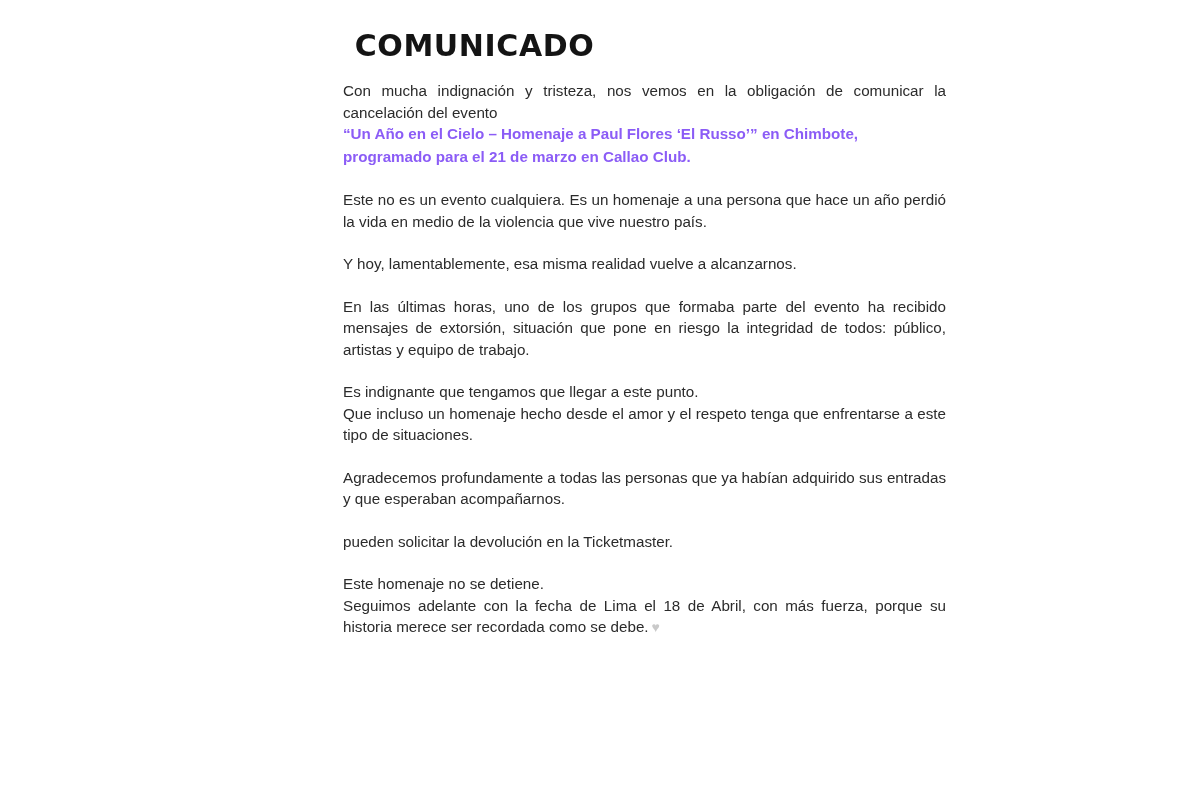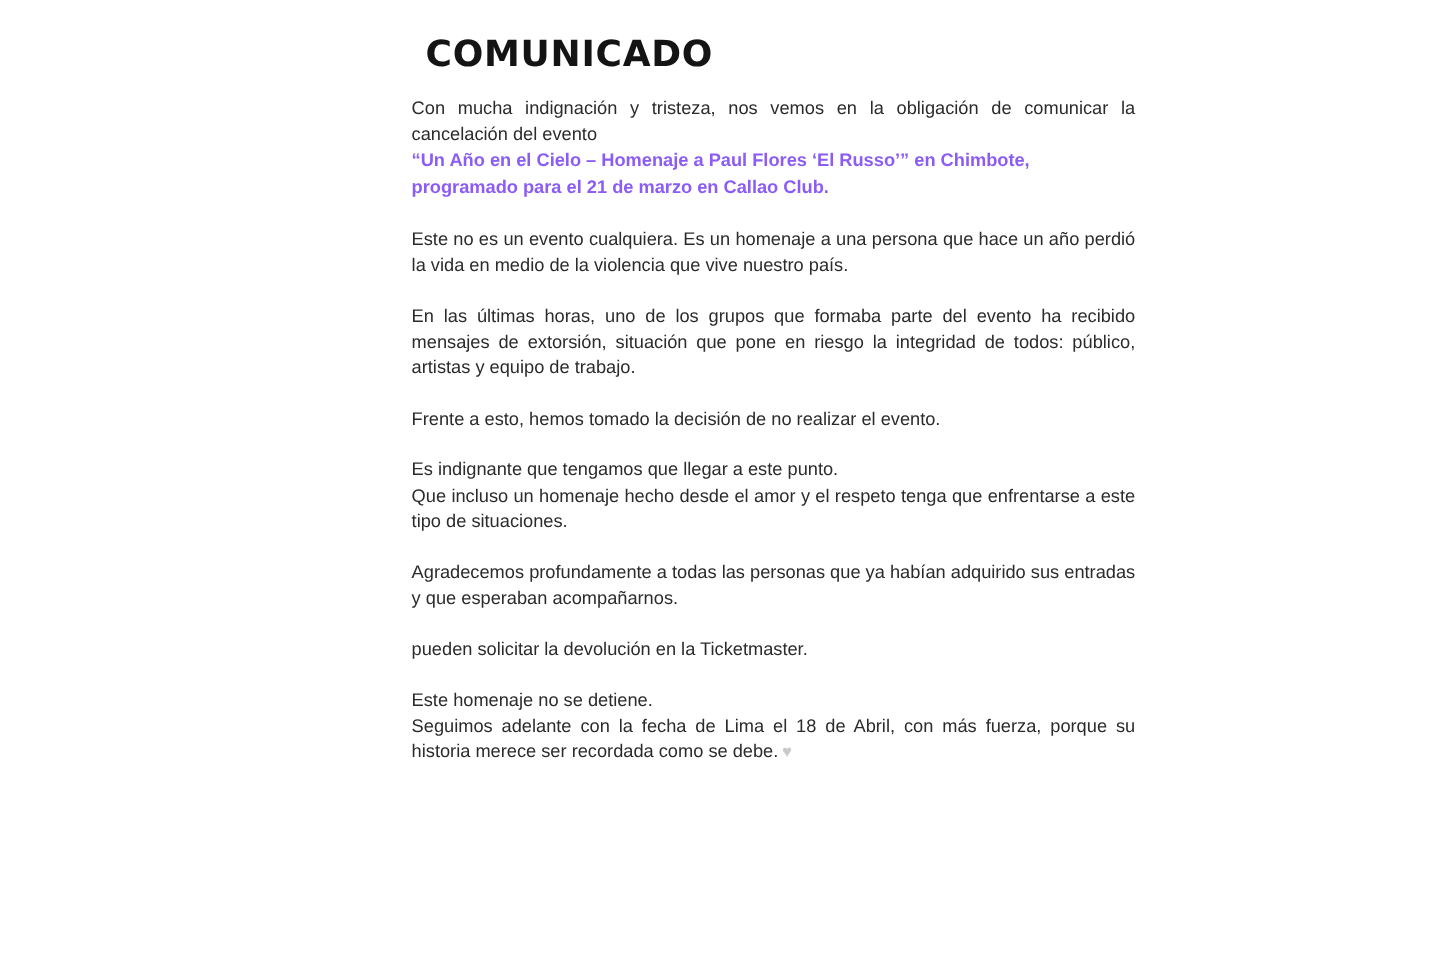--- a/index.html
+++ b/index.html
@@ -120,24 +120,24 @@
 
     <p class="para tight">Con mucha indignación y tristeza, nos vemos en la obligación de comunicar la cancelación del evento</p>
 
     <p class="para bold">
       <span class="line">“Un Año en el Cielo – Homenaje a Paul Flores ‘El Russo’” en Chimbote,</span>
       <span class="line">programado para el 21 de marzo en Callao Club.</span>
     </p>
 
     <p class="para">Este no es un evento cualquiera. Es un homenaje a una persona que hace un año perdió la vida en medio de la violencia que vive nuestro país.</p>
 
+    <p class="para nojust">Y hoy, lamentablemente, esa misma realidad vuelve a alcanzarnos.</p>
 
     <p class="para">En las últimas horas, uno de los grupos que formaba parte del evento ha recibido mensajes de extorsión, situación que pone en riesgo la integridad de todos: público, artistas y equipo de trabajo.</p>
 
-    <p class="para nojust">Frente a esto, hemos tomado la decisión de no realizar el evento.</p>
 
 
     <p class="para">
       <span class="line">Es indignante que tengamos que llegar a este punto.</span>
       <span>Que incluso un homenaje hecho desde el amor y el respeto tenga que enfrentarse a este tipo de situaciones.</span>
     </p>
 
     <p class="para">Agradecemos profundamente a todas las personas que ya habían adquirido sus entradas y que esperaban acompañarnos.</p>
 
     <p class="para nojust">pueden solicitar la devolución en la Ticketmaster.</p>

